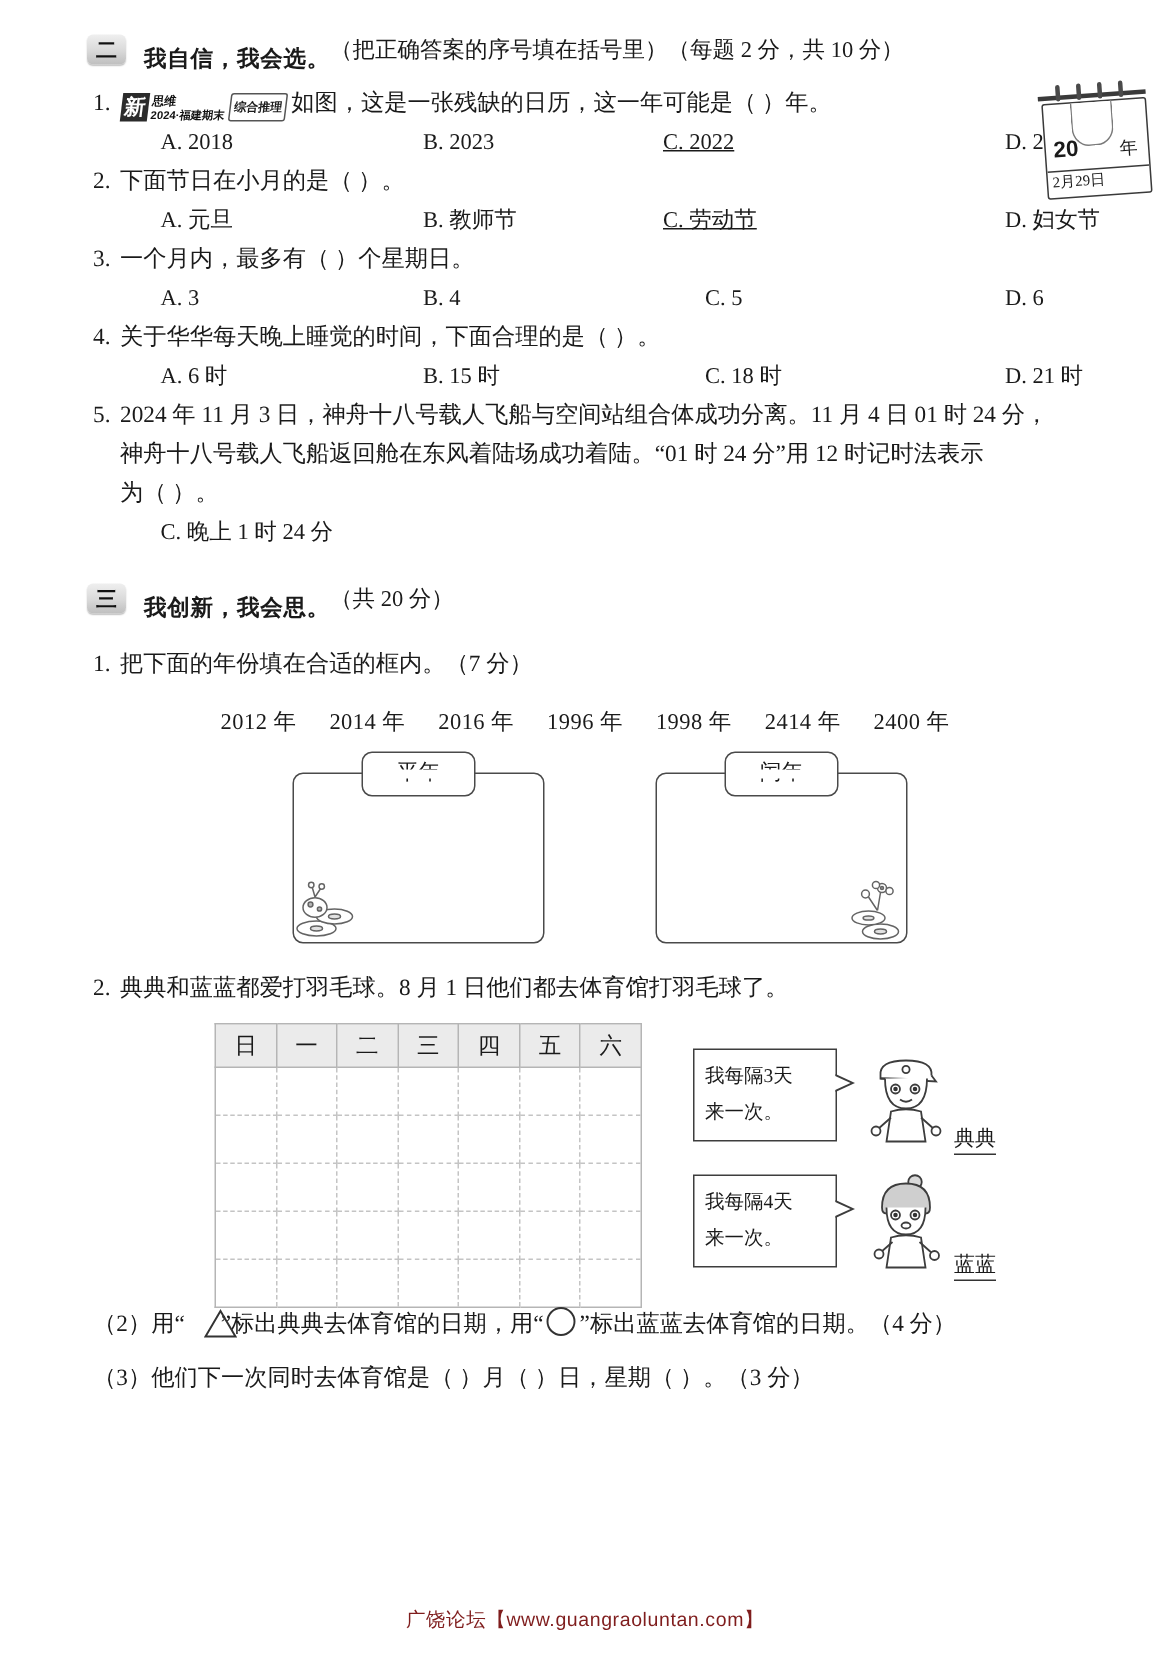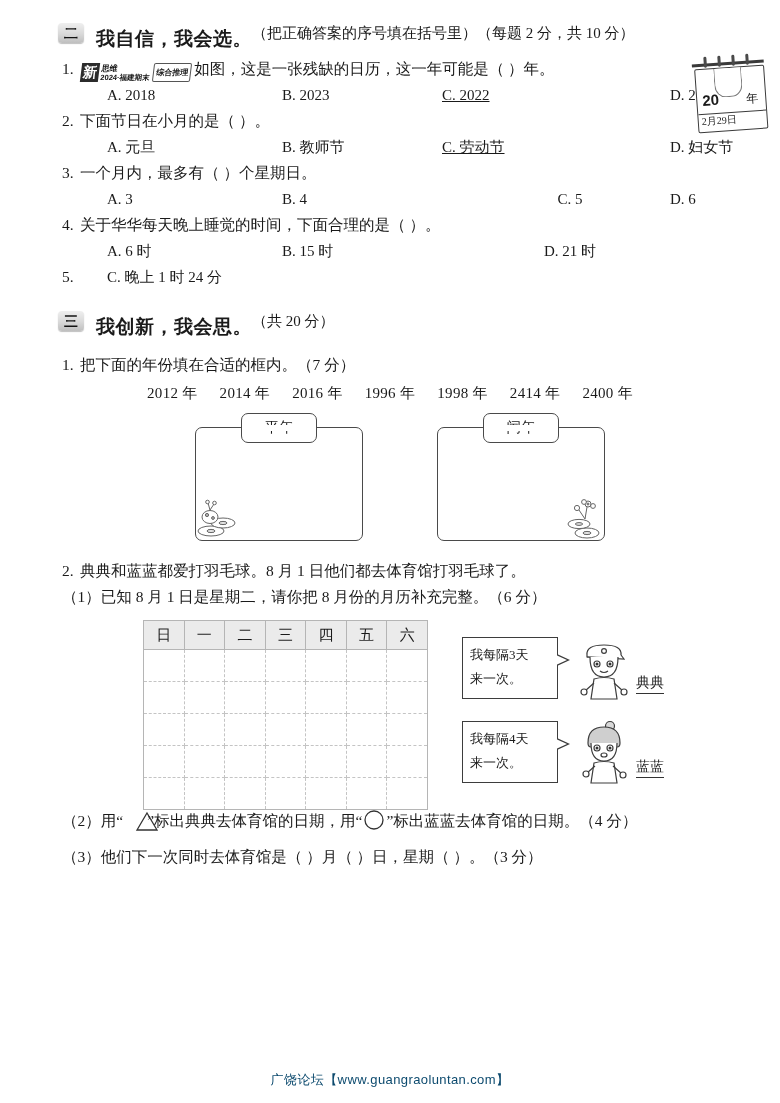--- a/index.html
+++ b/index.html
@@ -46,21 +46,21 @@
     font-weight: bold;
     font-size: 14px;
     line-height: 20px;
     text-align: center;
     box-shadow: 0 1px 1px rgba(0,0,0,.25);
   }
   .sec-title {
     margin-left: 40px;
     font-family: "Liberation Sans", sans-serif;
     font-weight: bold;
-    font-size: 19px;
+    font-size: 15px;
     letter-spacing: .5px;
     white-space: nowrap;
     margin-top: 12px;
   }
   .sec-sub {
     font-family: "Liberation Serif", serif;
     font-weight: normal;
     font-size: 15px;
     letter-spacing: 0;
   }
@@ -91,21 +91,21 @@
   .opt { white-space: nowrap; }
 
   
   .opts-4 .opt:nth-child(1) { width: 175px; }
   .opts-4 .opt:nth-child(2) { width: 160px; }
   .opts-4 .opt:nth-child(3) { width: 228px; text-decoration: underline; }
   .opts-4 .opt:nth-child(4) { width: auto; }
 
   .opts-4b .opt:nth-child(1) { width: 175px; }
   .opts-4b .opt:nth-child(2) { width: 188px; }
-  .opts-4b .opt:nth-child(3) { width: 200px; text-align: center; }
+  .opts-4b .opt:nth-child(3) { width: 200px; }
 
   .opts-2 .opt:nth-child(1) { width: 358px; }
 
   
   .badge {
     display: inline-flex;
     align-items: stretch;
     vertical-align: -3px;
     transform: skewX(-7deg);
     margin: 0 3px 0 1px;
@@ -216,20 +216,21 @@
   }
 
   
   .year-list {
     display: flex;
     justify-content: center;
     gap: 22px;
     font-size: 15px;
     padding: 6px 0 10px 0;
     letter-spacing: .3px;
+    margin-top: 10px;
   }
 
   
   .boxes {
     display: flex;
     justify-content: space-between;
     padding: 0 175px 0 195px;
     position: relative;
     height: 145px;
   }
@@ -357,21 +358,21 @@
   .kid {
     width: 56px;
     height: 70px;
     margin-left: 18px;
     position: relative;
   }
   .kidname {
     font-size: 14px;
     margin-left: 4px;
     align-self: flex-end;
-    margin-bottom: 16px;
+    margin-bottom: 2px;
     border-bottom: 1px solid #333;
     padding-bottom: 1px;
   }
 
   
   .tri-ico, .cir-ico {
     display: inline-block;
     vertical-align: -4px;
     margin: 0 1px;
   }
@@ -384,21 +385,21 @@
   }
   .tri-ico svg, .cir-ico svg { display: block; }
 
   
   .footer {
     position: absolute;
     left: 0; right: 0;
     bottom: 14px;
     text-align: center;
     font-size: 13px;
-    color: #0c4a6e;
+    color: #7f1d1d;
     font-family: "Liberation Sans", sans-serif;
     letter-spacing: .4px;
   }
 </style>
 </head>
 <body>
 
 <div class="page">
 
   <div style="height:18px"></div>
@@ -468,25 +469,31 @@
     <span class="opt">D. 6</span>
   </div>
 
   <div class="q">
     <span class="q-num">4.</span>
     <div class="q-body"><span>关于华华每天晚上睡觉的时间，下面合理的是（      ）。</span></div>
   </div>
   <div class="opts opts-4b">
     <span class="opt">A. 6 时</span>
     <span class="opt">B. 15 时</span>
+    <span class="opt">C. 18 时</span>
     <span class="opt">D. 21 时</span>
   </div>
 
   <div class="q">
     <span class="q-num">5.</span>
+    <div class="q-body">
+      <div>2024 年 11 月 3 日，神舟十八号载人飞船与空间站组合体成功分离。11 月 4 日 01 时 24 分，</div>
+      <div>神舟十八号载人飞船返回舱在东风着陆场成功着陆。“01 时 24 分”用 12 时记时法表示</div>
+      <div>为（      ）。</div>
+    </div>
   </div>
   <div class="opts opts-2">
     <span class="opt">C. 晚上 1 时 24 分</span>
   </div>
 
   <div style="height:16px"></div>
   <div class="section-head">
     <span class="sec-num">三</span>
     <span class="sec-title">我创新，我会思。</span>
     <span class="sec-sub">（共 20 分）</span>
@@ -552,23 +559,20 @@
           </g>
         </svg>
       </div>
     </div>
 
   </div>
 
   <div class="q">
     <span class="q-num">2.</span>
     <div class="q-body"><span>典典和蓝蓝都爱打羽毛球。8 月 1 日他们都去体育馆打羽毛球了。</span></div>
-  </div>
-  <div class="q">
-    <div class="q-body" style="padding-left:0"><span>（1）已知 8 月 1 日是星期二，请你把 8 月份的月历补充完整。（6 分）</span></div>
   </div>
 
   <div style="height:10px"></div>
   <div class="calwrap">
     <table class="cal">
       <thead>
         <tr>
           <th>日</th>
           <th>一</th>
           <th>二</th>

